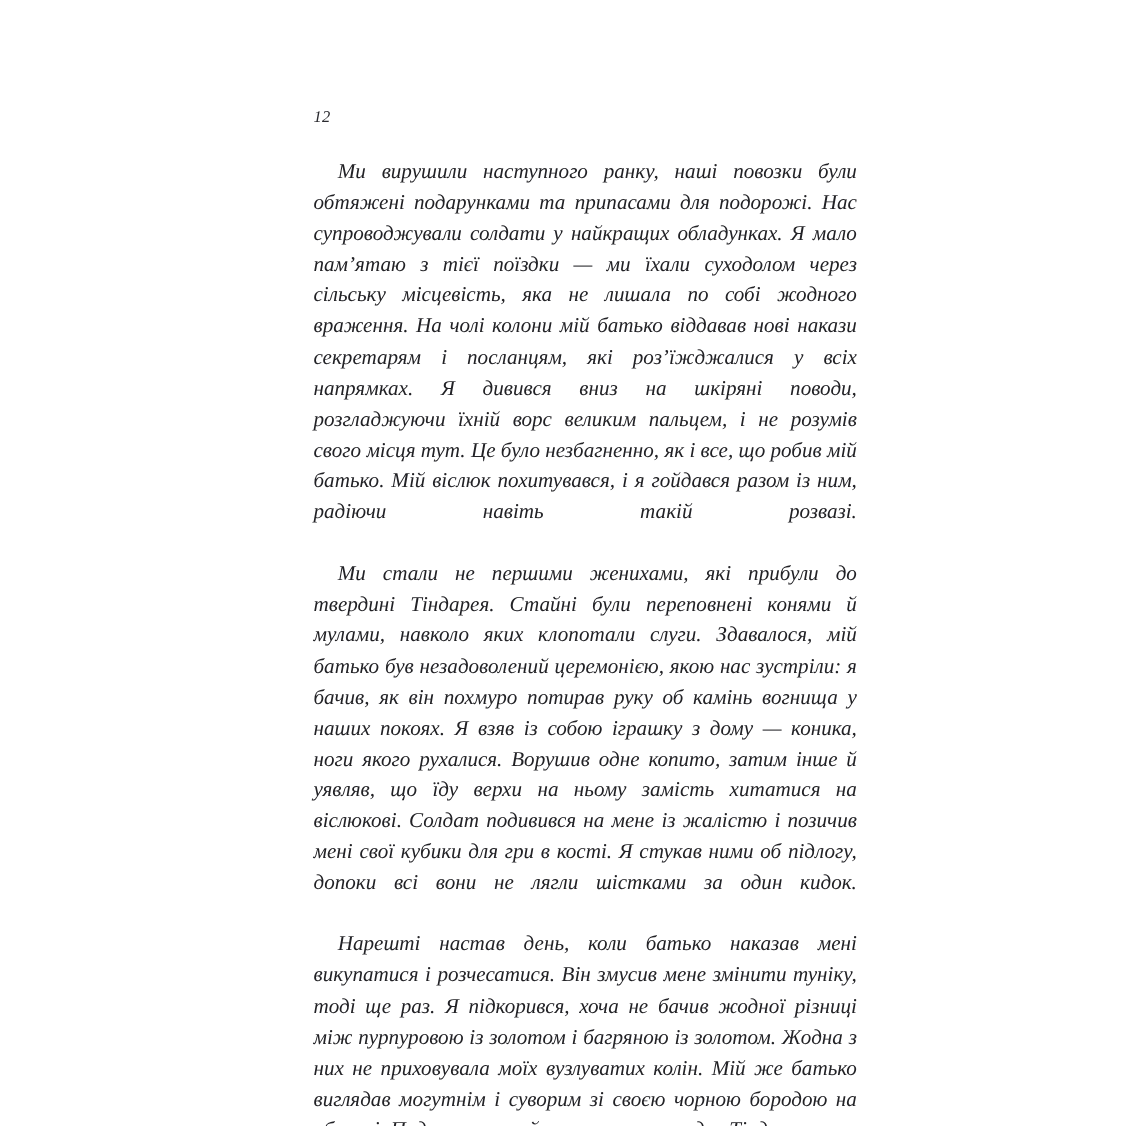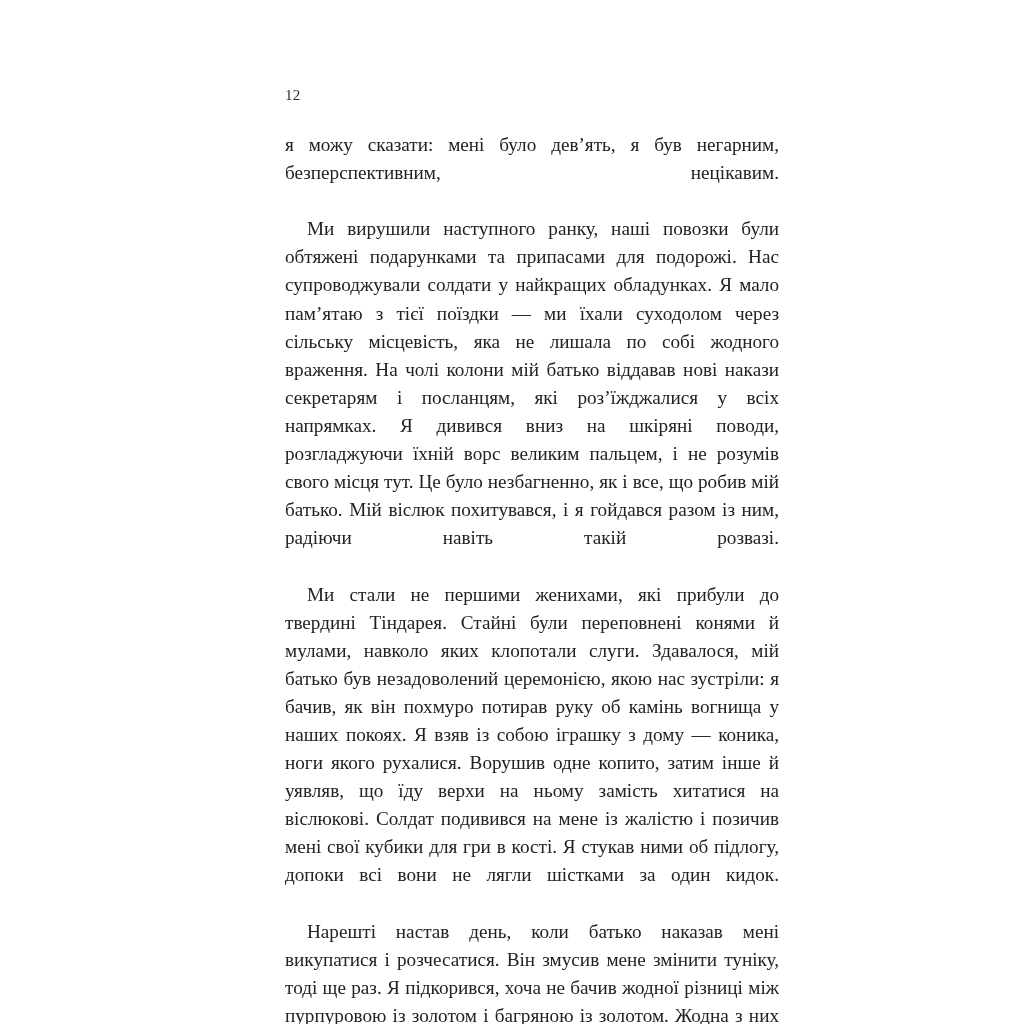--- a/index.html
+++ b/index.html
@@ -12,24 +12,25 @@
     height: 1024px;
     position: relative;
     font-family: "Liberation Serif", "DejaVu Serif", serif;
     color: #222226;
     overflow: hidden;
   }
 
   .page {
     position: absolute;
     left: 0;
-    top: 0;
+    top: 12px;
     width: 1024px;
     height: 992px;
     background: #ffffff;
+    font-style: italic;
   }
 
   .folio {
     position: absolute;
     left: 285px;
     top: 88px;
     font-size: 15px;
     line-height: 1;
     color: #2b2b30;
     letter-spacing: 0.2px;
@@ -66,21 +67,20 @@
 </style>
 </head>
 <body style="background: rgb(255, 255, 255); color: rgb(34, 34, 38);">
 
 <div class="page">
 
   <div class="folio">12</div>
 
   <div class="text-block">
 
-    <p class="para">я можу сказати: мені було дев’ять, я був негарним, безперспективним, нецікавим.</p>
 
     <p class="para indent">Ми вирушили наступного ранку, наші повозки були обтяжені подарунками та припасами для подорожі. Нас супроводжували солдати у найкращих обладунках. Я мало пам’ятаю з тієї поїздки — ми їхали суходолом через сільську місцевість, яка не лишала по собі жодного враження. На чолі колони мій батько віддавав нові накази секретарям і посланцям, які роз’їжджалися у всіх напрямках. Я дивився вниз на шкіряні поводи, розгладжуючи їхній ворс великим пальцем, і не розумів свого місця тут. Це було незбагненно, як і все, що робив мій батько. Мій віслюк похитувався, і я гойдався разом із ним, радіючи навіть такій розвазі.</p>
 
     <p class="para indent">Ми стали не першими женихами, які прибули до твердині Тіндарея. Стайні були переповнені конями й мулами, навколо яких клопотали слуги. Здавалося, мій батько був незадоволений церемонією, якою нас зустріли: я бачив, як він похмуро потирав руку об камінь вогнища у наших покоях. Я взяв із собою іграшку з дому — коника, ноги якого рухалися. Ворушив одне копито, затим інше й уявляв, що їду верхи на ньому замість хитатися на віслюкові. Солдат подивився на мене із жалістю і позичив мені свої кубики для гри в кості. Я стукав ними об підлогу, допоки всі вони не лягли шістками за один кидок.</p>
 
     <p class="para indent">Нарешті настав день, коли батько наказав мені викупатися і розчесатися. Він змусив мене змінити туніку, тоді ще раз. Я підкорився, хоча не бачив жодної різниці між пурпуровою із золотом і багряною із золотом. Жодна з них не приховувала моїх вузлуватих колін. Мій же батько виглядав могутнім і суворим зі своєю чорною бородою на обличчі. Подарунок, який ми приготували для Тіндарея, вже стояв напоготові — чаша для змішування вина із чистого золота, декорована історією царівни Данаї. Зевс запліднив її у вигляді золотого дощу, і вона народила йому Персея, вбивця Горгони, другого серед героїв після Геракла. Мій батько вручив її мені.</p>
 
   </div>
 
 </div>

